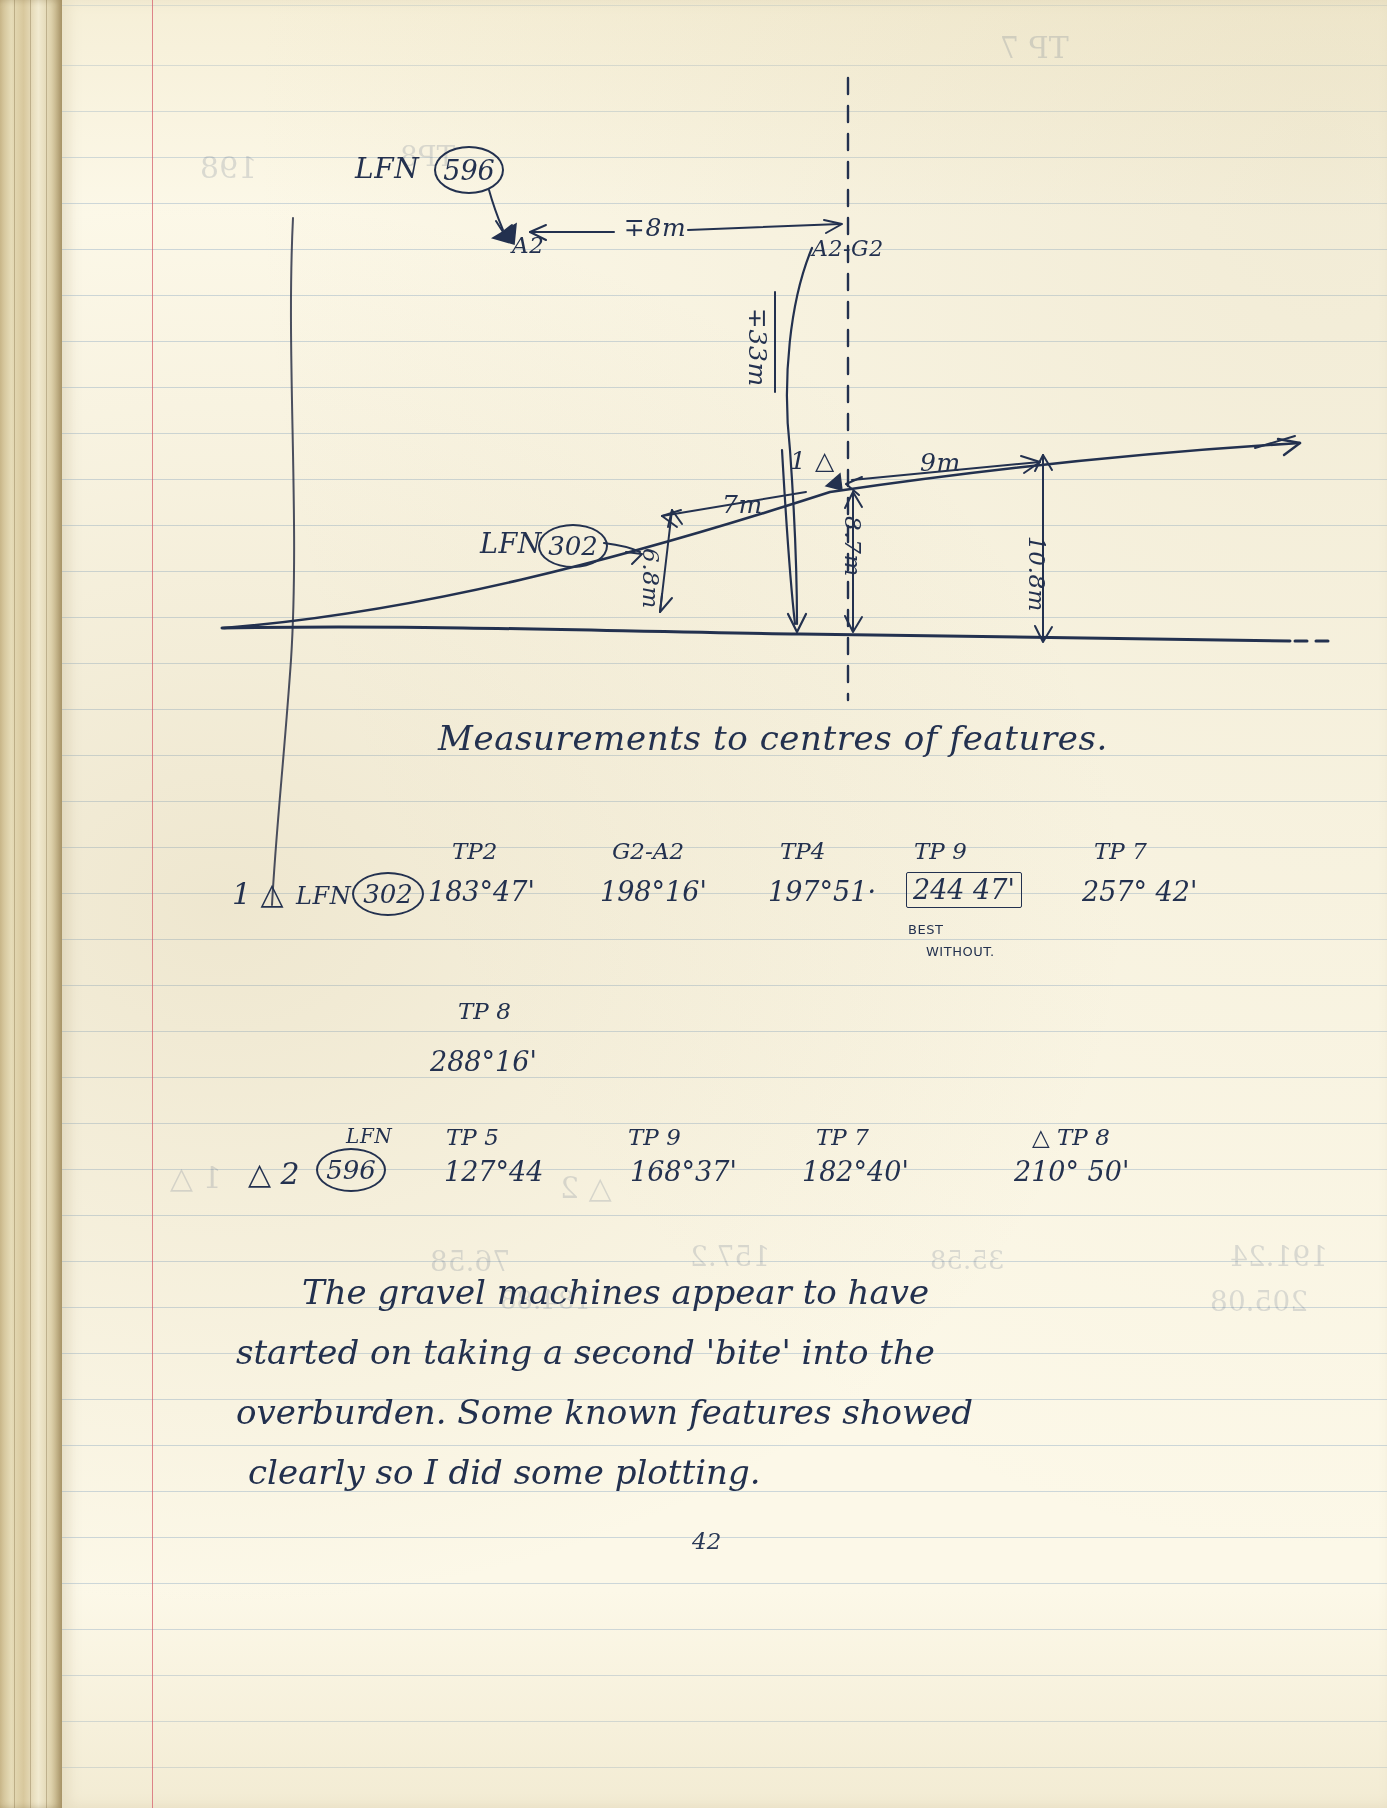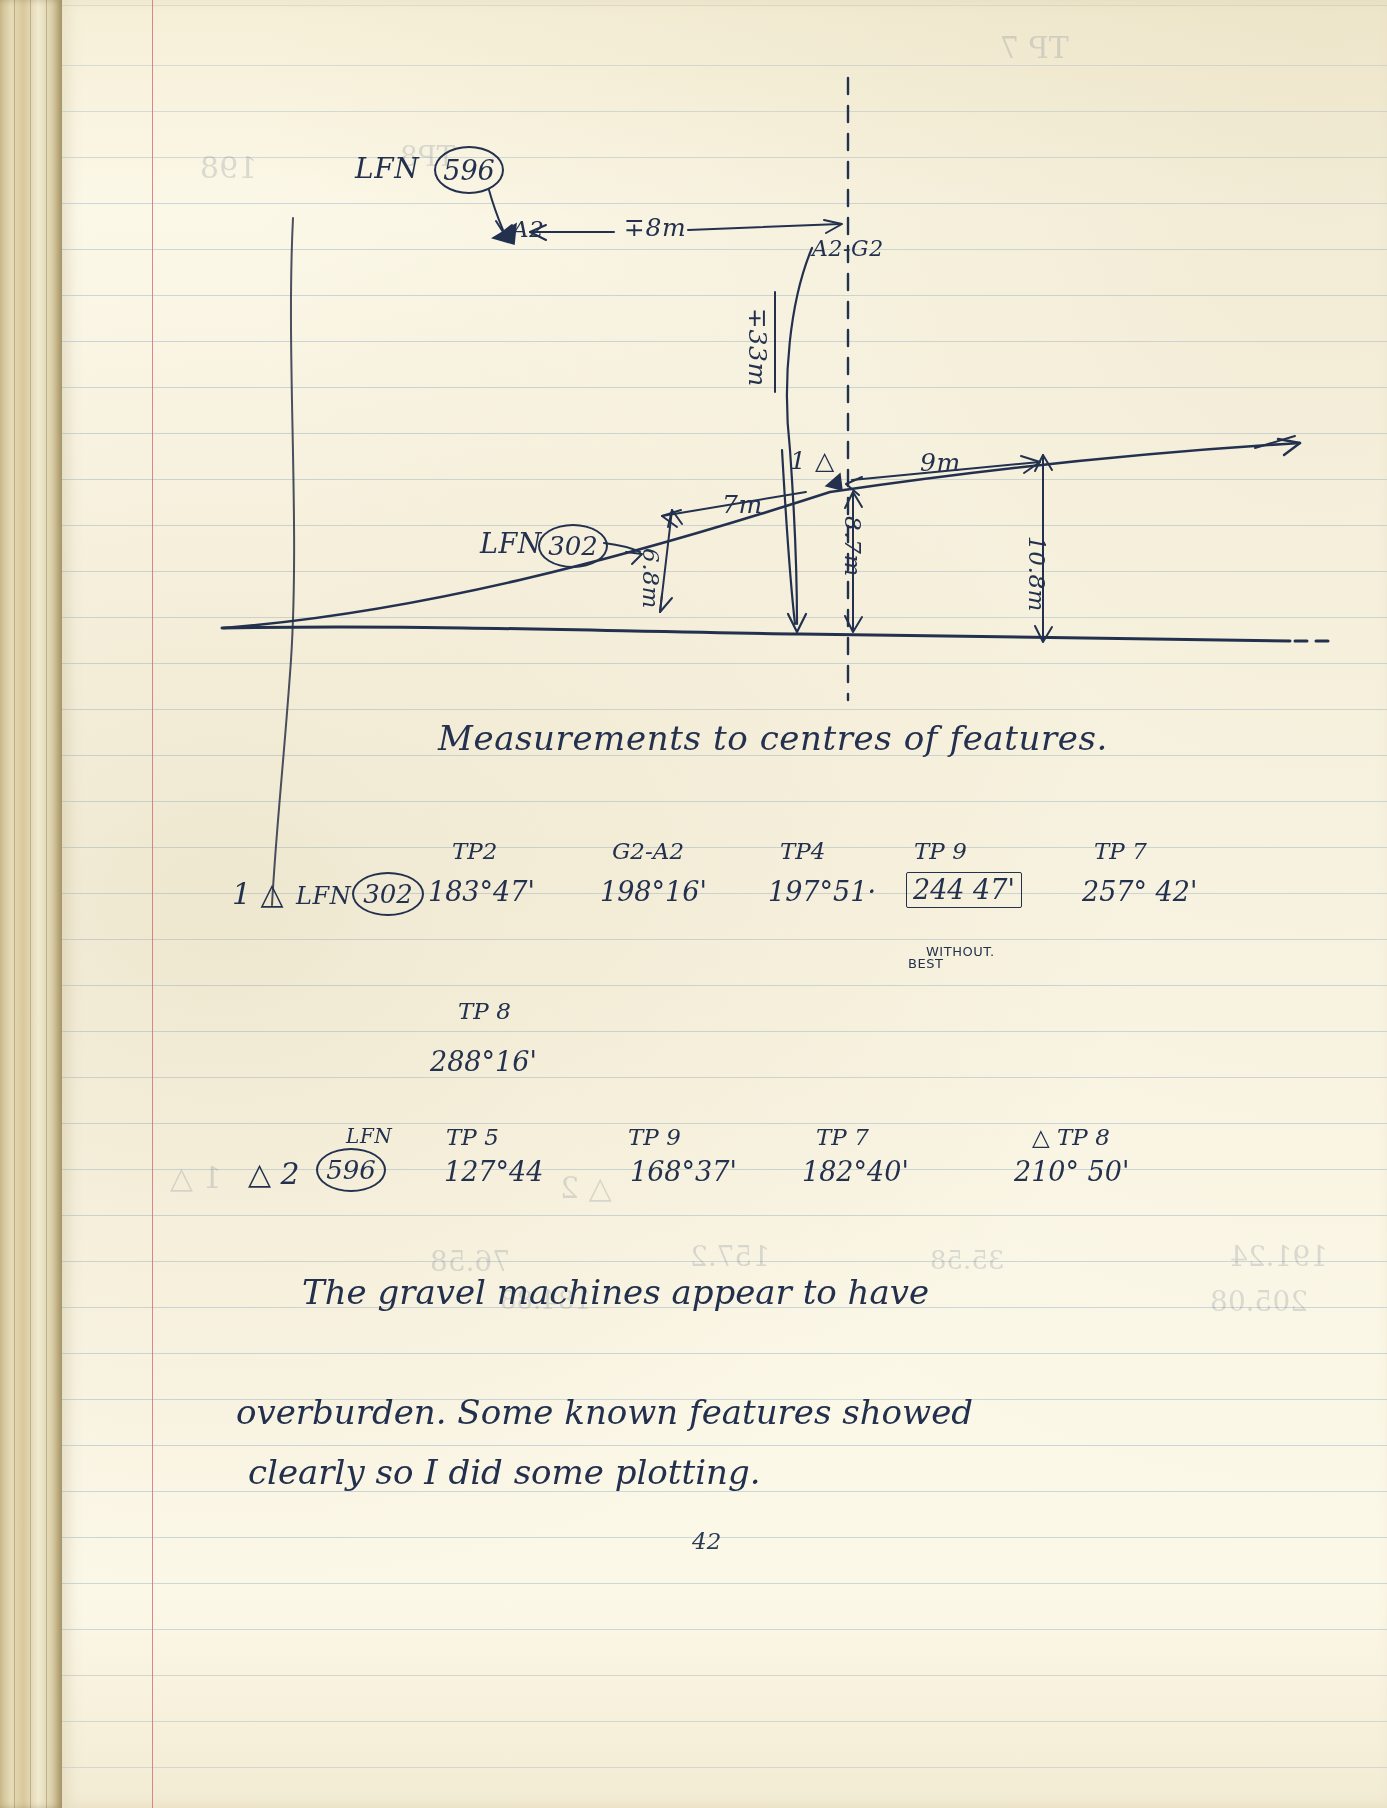--- a/index.html
+++ b/index.html
@@ -209,21 +209,21 @@
       <path d="M782 450 C 786 520, 790 580, 795 624" stroke-width="2.2"></path>
 
       <path d="M604 543 C 620 545, 632 548, 640 552" stroke-width="2"></path>
       <path d="M642 554 l -16 -2 M642 554 l -10 10" stroke-width="2"></path>
     </g>
   </svg>
 
   <div class="ink hand" style="left:355px; top:152px; font-size:28px;">LFN</div>
   <div class="oval-num" style="left:434px; top:146px; width:66px; height:44px; font-size:27px;">596</div>
 
-  <div class="ink hand" style="left:512px; top:216px; font-size:23px;">A2</div>
+  <div class="ink hand" style="left:512px; top:232px; font-size:23px;">A2</div>
   <div class="ink hand" style="left:812px; top:236px; font-size:22px;">A2-G2</div>
 
   <div class="ink hand" style="left:624px; top:213px; font-size:25px;">
     <span>∓</span><span>8m</span>
   </div>
 
   <div class="ink hand rot-v" style="left:772px; top:308px; font-size:25px; transform:rotate(90deg);">
     <span>∓</span><span>33m</span>
   </div>
 
@@ -253,39 +253,40 @@
   <div class="ink" style="left:232px; top:876px; font-size:30px; font-style:italic;">1 △</div>
   <div class="ink hand" style="left:296px; top:882px; font-size:24px;">LFN</div>
   <div class="oval-num" style="left:352px; top:872px; width:68px; height:40px; font-size:26px;">302</div>
 
   <div class="ink tbl-val" style="left:428px; top:876px;">183°47'</div>
   <div class="ink tbl-val" style="left:600px; top:876px;">198°16'</div>
   <div class="ink tbl-val" style="left:768px; top:876px;">197°51·</div>
   <div class="ink tbl-val boxed" style="left:906px; top:872px;">244 47'</div>
   <div class="ink tbl-val" style="left:1082px; top:876px;">257° 42'</div>
 
-  <div class="ink small-cap" style="left:908px; top:956px;">BEST</div>
+  <div class="ink small-cap" style="left:908px; top:922px;">BEST</div>
   <div class="ink small-cap" style="left:926px; top:944px;">WITHOUT.</div>
 
   <div class="ink tbl-head" style="left:458px; top:998px;">TP 8</div>
   <div class="ink tbl-val" style="left:430px; top:1046px;">288°16'</div>
 
   <div class="ink tbl-head" style="left:446px; top:1124px;">TP 5</div>
   <div class="ink tbl-head" style="left:628px; top:1124px;">TP 9</div>
   <div class="ink tbl-head" style="left:816px; top:1124px;">TP 7</div>
   <div class="ink tbl-head" style="left:1032px; top:1124px;">△ TP 8</div>
 
   <div class="ink" style="left:248px; top:1156px; font-size:30px; font-style:italic;">△ 2</div>
   <div class="ink hand" style="left:346px; top:1124px; font-size:20px;">LFN</div>
   <div class="oval-num" style="left:316px; top:1148px; width:66px; height:40px; font-size:26px;">596</div>
 
   <div class="ink tbl-val" style="left:444px; top:1156px;">127°44</div>
   <div class="ink tbl-val" style="left:630px; top:1156px;">168°37'</div>
   <div class="ink tbl-val" style="left:802px; top:1156px;text-align:right;">182°40'</div>
   <div class="ink tbl-val" style="left:1014px; top:1156px;">210° 50'</div>
 
   <div class="ink para" style="left:302px; top:1262px;">The gravel machines appear to have</div>
+  <div class="ink para" style="left:236px; top:1322px;">started on taking a second 'bite' into the</div>
   <div class="ink para" style="left:236px; top:1382px;">overburden. Some known features showed</div>
   <div class="ink para" style="left:236px; top:1442px;margin-left:12px;">clearly so I did some plotting.</div>
 
   <div class="ink pagenum" style="left:692px; top:1528px;">42</div>
 
 </div>
 
 </body></html>

